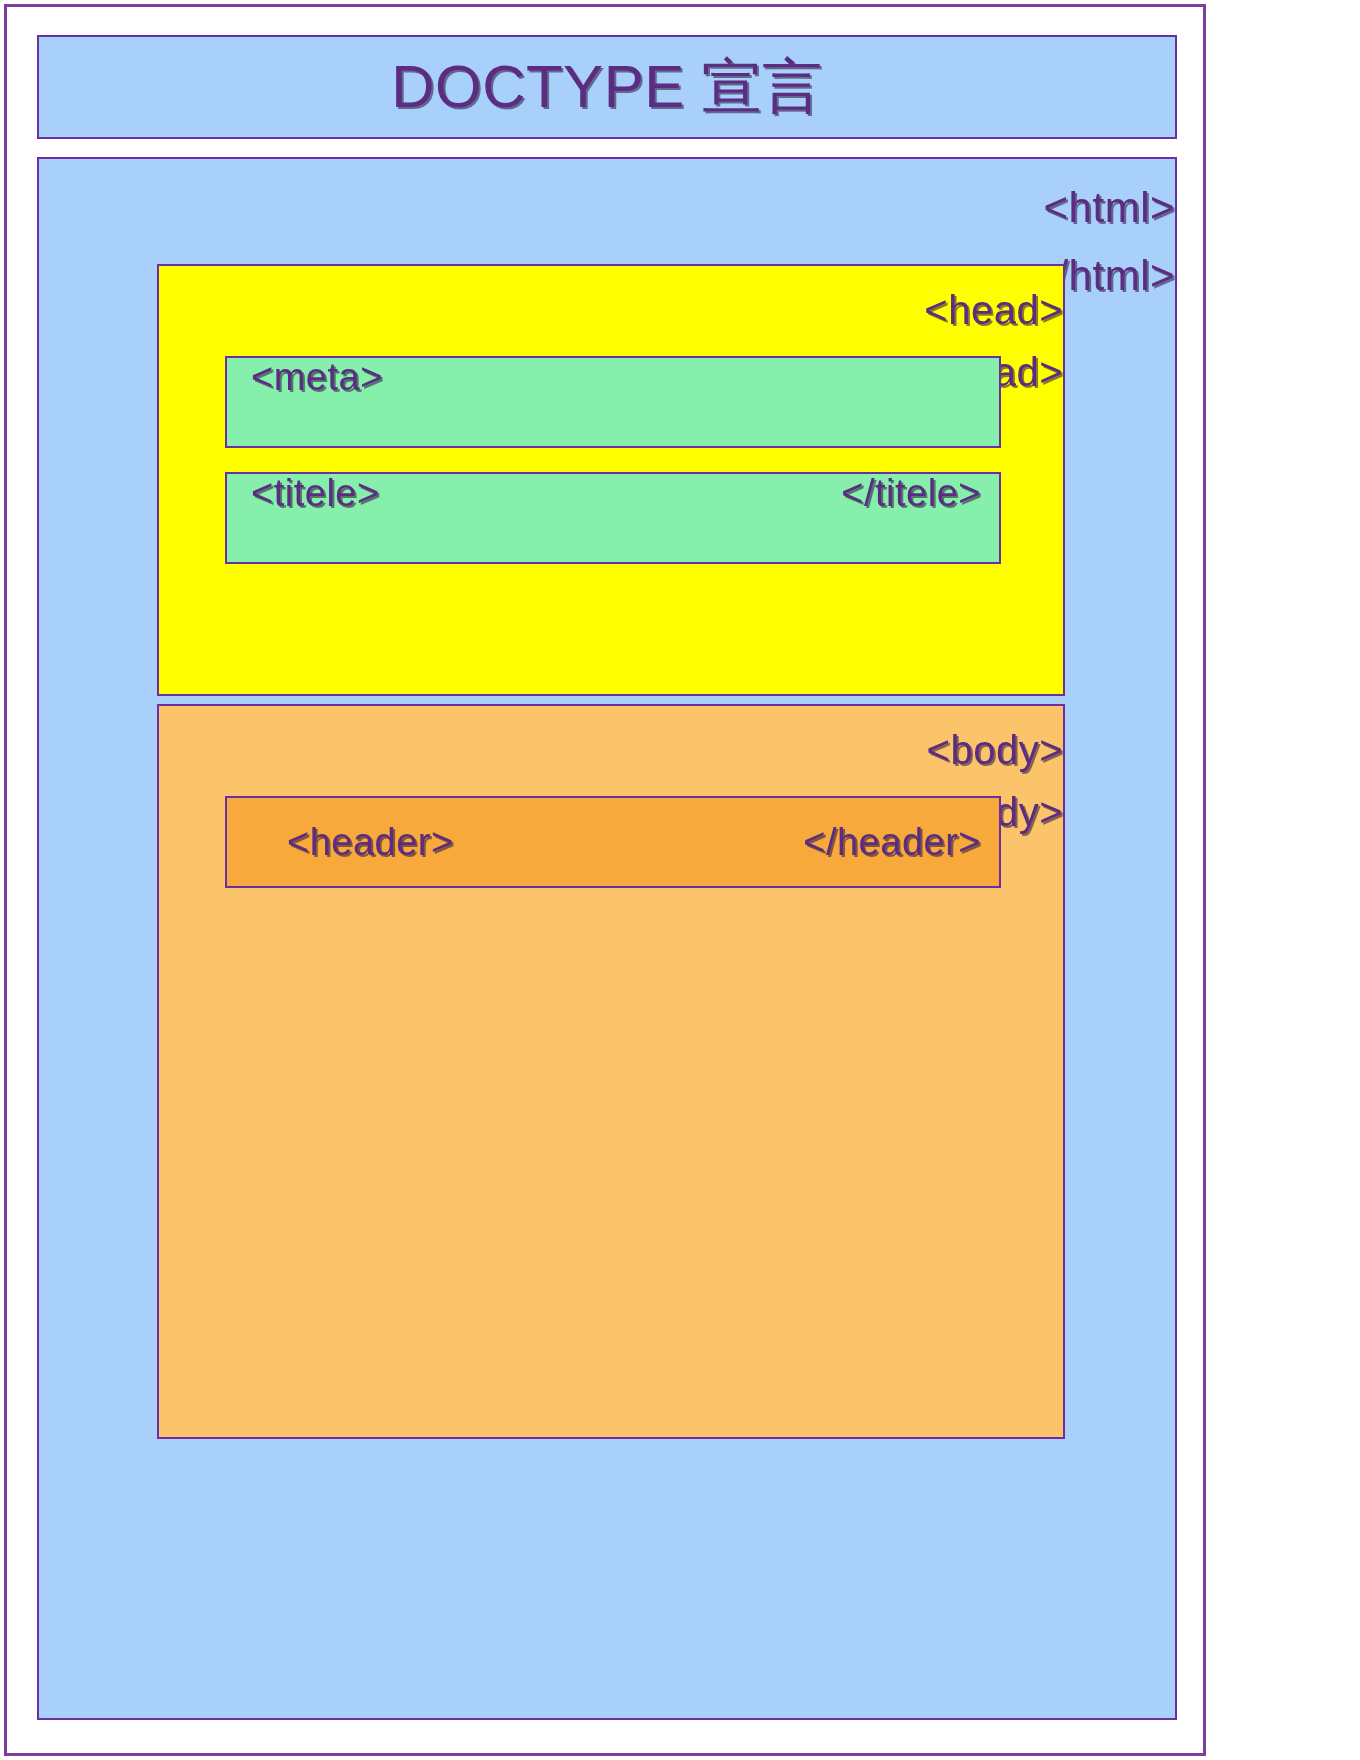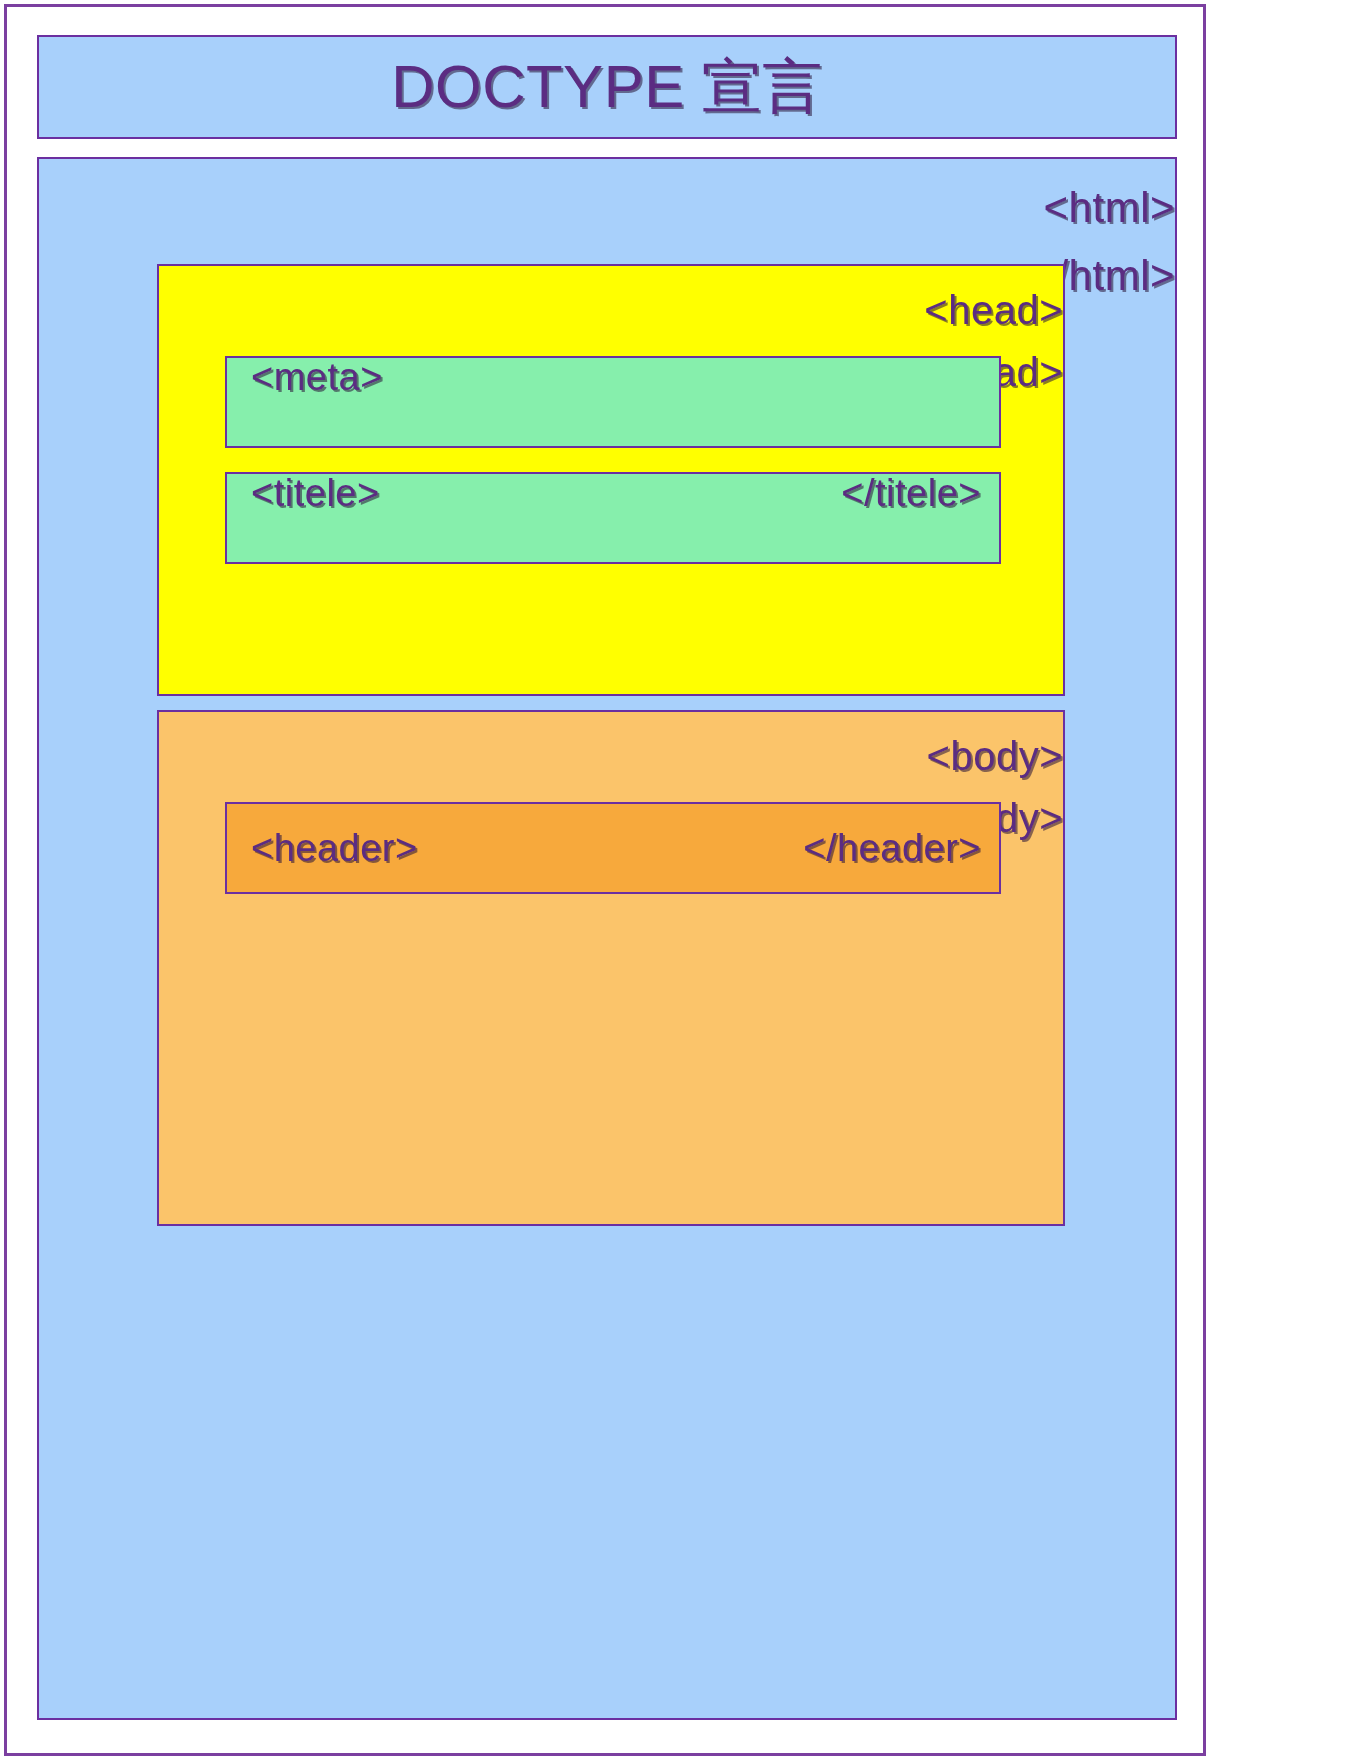--- a/index.html
+++ b/index.html
@@ -102,34 +102,34 @@
   .head-inner .lbl { font-size: 38px; }
   .inner-left  { margin-left: 24px; }
   .inner-right { margin-left: auto; margin-right: 18px; }
 
   
   #body-box {
     position: absolute;
     left: 118px;
     top: 545px;
     width: 908px;
-    height: 516px;
+    height: 735px;
     background: #FBC46A;
-    margin-top: 6px;
   }
   #body-box > .open-tag-center { font-size: 40px; padding-top: 24px; }
   #body-box > .close-tag-center { font-size: 40px; padding-top: 22px; }
 
   .body-inner {
     position: absolute;
     left: 66px;
     width: 776px;
     background: #F7A93C;
     display: flex;
     align-items: center;
+    padding-left: 36px;
   }
   #header-box {
     top: 90px;
     height: 92px;
   }
   #main-box {
     top: 208px;
     height: 260px;
     display: block;
   }

